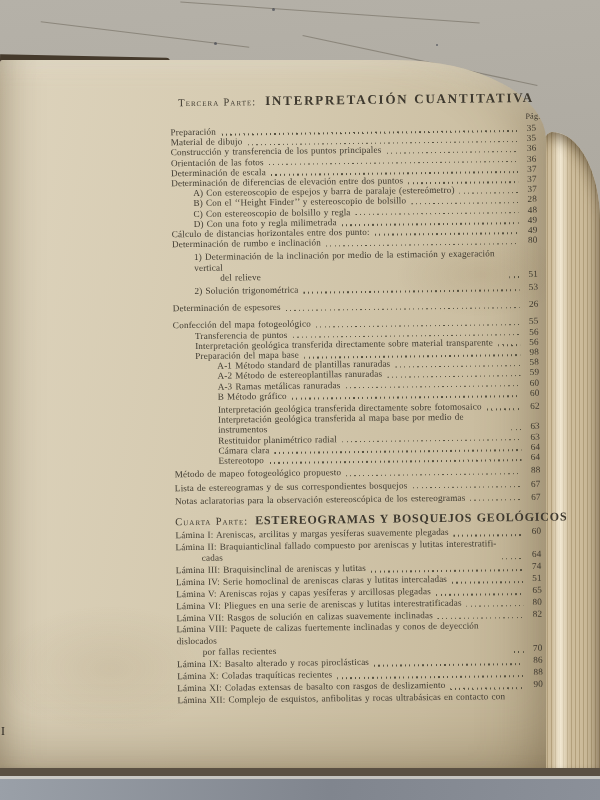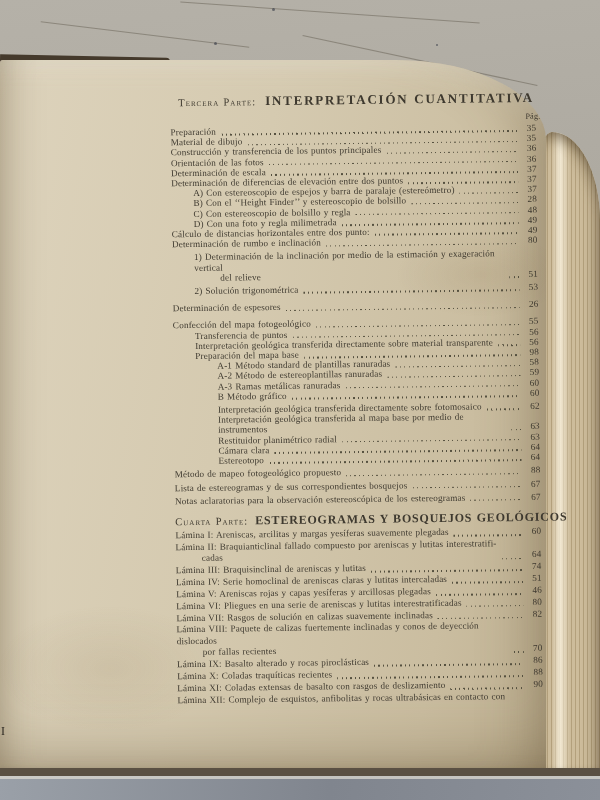--- a/index.html
+++ b/index.html
@@ -286,21 +286,21 @@
           <span class="pg">74</span>
         </div>
         <div class="row">
           <span class="t">Lámina IV: Serie homoclinal de areniscas claras y lutitas intercaladas</span>
           <span class="leader"></span>
           <span class="pg">51</span>
         </div>
         <div class="row">
           <span class="t">Lámina V: Areniscas rojas y capas yesíferas y arcillosas plegadas</span>
           <span class="leader"></span>
-          <span class="pg">46</span>
+          <span class="pg">65</span>
         </div>
         <div class="row">
           <span class="t">Lámina VI: Pliegues en una serie de areniscas y lutitas interestratificadas</span>
           <span class="leader"></span>
           <span class="pg">80</span>
         </div>
         <div class="row">
           <span class="t">Lámina VII: Rasgos de solución en calizas suavemente inclinadas</span>
           <span class="leader"></span>
           <span class="pg">82</span>

